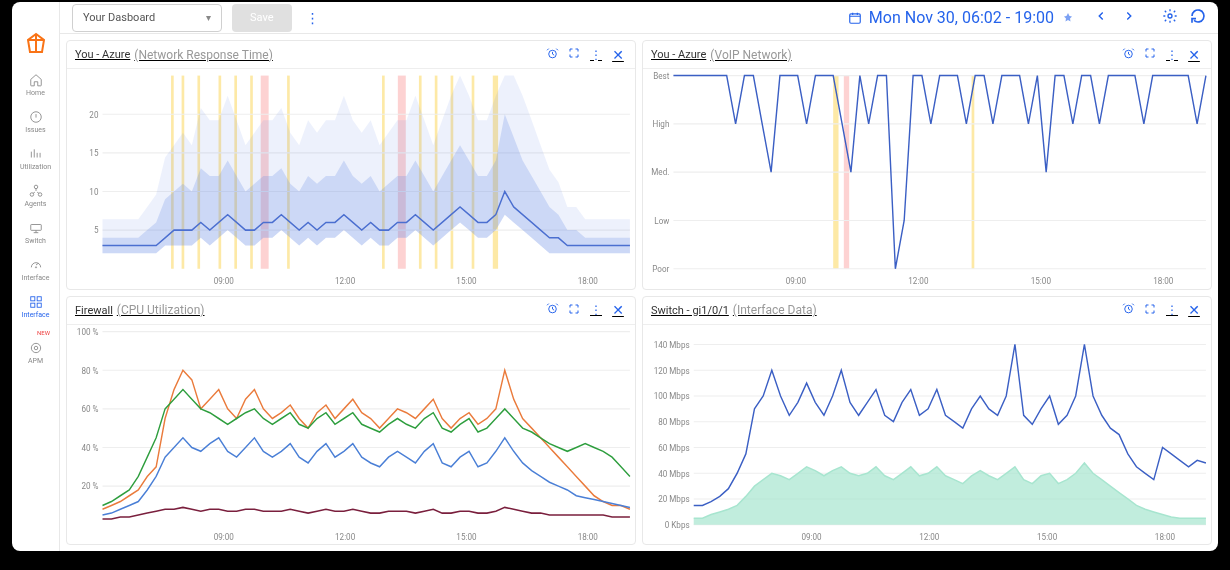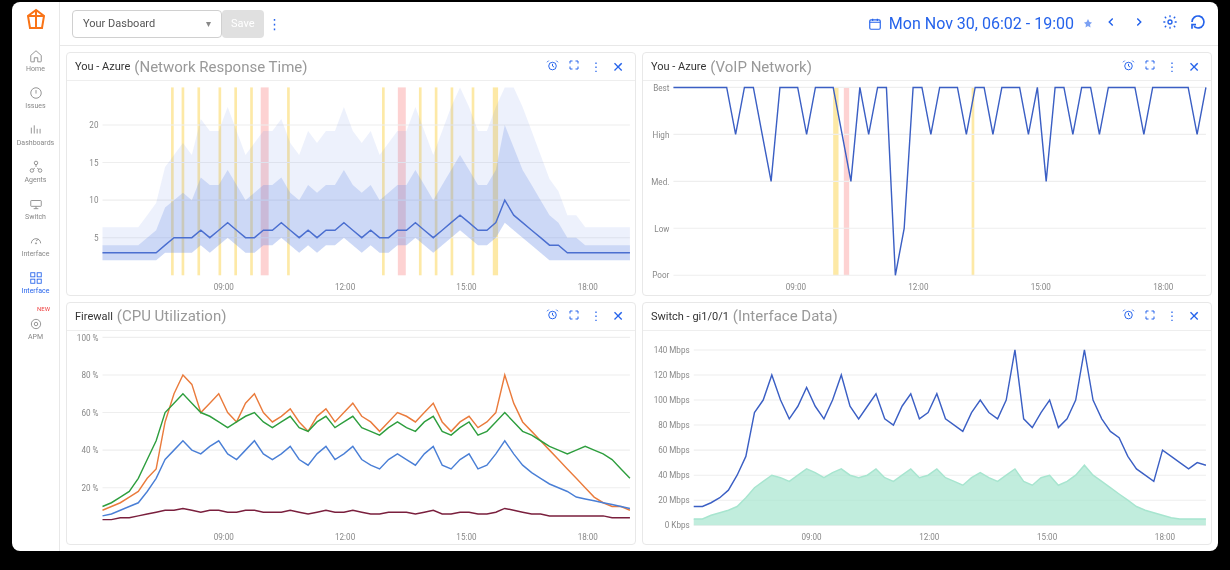--- a/index.html
+++ b/index.html
@@ -1,48 +1,48 @@
 <!DOCTYPE html>
 <html><head>
 <meta charset="utf-8">
 <style>
 * { margin: 0; padding: 0; box-sizing: border-box; font-family: -apple-system, BlinkMacSystemFont, "Segoe UI", Roboto, sans-serif; }
 body { background: #000; width: 1230px; height: 570px; overflow: hidden; }
 .app { background: #fff; width: 1206px; height: 549px; margin: 2px 12px; border-radius: 8px; display: flex; box-shadow: 0 2px 8px rgba(0,0,0,0.15); overflow: hidden; }
 
 
-.sidebar { width: 48px; border-right: 1px solid #e8e8e8; display: flex; flex-direction: column; align-items: center; padding-top: 0; }
+.sidebar { width: 48px; border-right: 1px solid #e8e8e8; display: flex; flex-direction: column; align-items: center; padding-top: 24px; }
 .logo { width: 24px; height: 24px; margin: 6px 0 10px; color: #f97316; }
 .nav-item { width: 48px; display: flex; flex-direction: column; align-items: center; padding: 6px 0; cursor: pointer; color: #888; font-size: 8px; gap: 2px; }
 .nav-item.active { color: #2563eb; }
 .nav-item .ico { width: 16px; height: 16px; display: flex; align-items: center; justify-content: center; }
 .nav-item .lbl { font-size: 7px; line-height: 1; }
 .badge-new { color: #ef4444; font-size: 6px; position: relative; top: -2px; left: 8px; }
 
 
 .main { flex: 1; display: flex; flex-direction: column; }
 
 
-.topbar { height: 44px; border-bottom: 1px solid #e8e8e8; display: flex; align-items: center; padding: 0 12px; gap: 0; }
+.topbar { height: 32px; border-bottom: 1px solid #e8e8e8; display: flex; align-items: center; padding: 0 12px; gap: 10px; }
 .dash-select { width: 150px; height: 28px; border: 1px solid #d0d0d0; border-radius: 4px; display: flex; align-items: center; justify-content: space-between; padding: 0 10px; font-size: 11px; color: #555; cursor: pointer; }
-.btn-save { height: 28px; padding: 0 9px; border: none; border-radius: 4px; background: #e0e0e0; color: #fff; font-size: 11px; cursor: not-allowed; }
+.btn-save { height: 28px; padding: 0 18px; border: none; border-radius: 4px; background: #e0e0e0; color: #fff; font-size: 11px; cursor: not-allowed; }
 .kebab { color: #2563eb; font-size: 14px; cursor: pointer; padding: 4px; }
 .topbar .spacer { flex: 1; }
 .time-range { display: flex; align-items: center; gap: 6px; font-size: 16px; color: #2563eb; }
 .time-range .ico, .top-icn { width: 16px; height: 16px; color: #2563eb; cursor: pointer; display: inline-flex; align-items: center; justify-content: center; }
 .nav-arrows { display: flex; gap: 14px; margin: 0 8px; }
 .nav-arrows span, .top-actions span { color: #2563eb; cursor: pointer; font-size: 14px; }
 .top-actions { display: flex; gap: 12px; align-items: center; margin-left: 8px;}
 
 
-.grid { flex: 1; display: grid; grid-template-columns: 1fr 1fr; grid-template-rows: 1fr 1fr; gap: 6px; padding: 6px; overflow: hidden; }
+.grid { flex: 1; display: grid; grid-template-columns: 1fr 1fr; grid-template-rows: 1fr 1fr; gap: 6px; padding: 6px; overflow: hidden; text-decoration: underline; }
 .panel { border: 1px solid #e8e8e8; border-radius: 4px; display: flex; flex-direction: column; overflow: hidden; background: #fff; }
 .panel-hdr { height: 28px; border-bottom: 1px solid #eee; display: flex; align-items: center; padding: 0 8px; gap: 4px; }
 .panel-title { font-size: 11px; color: #333; }
-.panel-sub { font-size: 15px; color: #999; }
+.panel-sub { font-size: 12px; color: #999; }
 .panel-hdr .spacer { flex: 1; }
 .panel-act { color: #2563eb; font-size: 12px; cursor: pointer; width: 18px; text-align: center; }
 .panel-act.close { font-size: 14px; }
 .panel-body { flex: 1; position: relative; }
 .panel-body svg { width: 100%; height: 100%; }
 
 .axis-text { font-size: 8px; fill: #888; }
 .grid-line { stroke: #eee; stroke-width: 1; }
 .area-fill { opacity: 0.25; }
 </style>
@@ -74,21 +74,21 @@
             </svg>
           </span>
           <span class="lbl">Issues</span>
         </div>
         <div class="nav-item">
           <span class="ico">
             <svg viewBox="0 0 24 24" width="14" height="14" fill="none" stroke="currentColor" stroke-width="1.5">
               <path d="M4 18V8M9 18V4M14 18v-8M19 18V10"></path>
             </svg>
           </span>
-          <span class="lbl">Dashboards</span>
+          <span class="lbl">Utilization</span>
         </div>
         <div class="nav-item">
           <span class="ico">
             <svg viewBox="0 0 24 24" width="14" height="14" fill="none" stroke="currentColor" stroke-width="1.5">
               <circle cx="12" cy="5" r="3"></circle>
               <circle cx="5" cy="18" r="3"></circle>
               <circle cx="19" cy="18" r="3"></circle>
               <path d="M12 8v4M10 14l-3 2M14 14l3 2"></path>
             </svg>
           </span>

